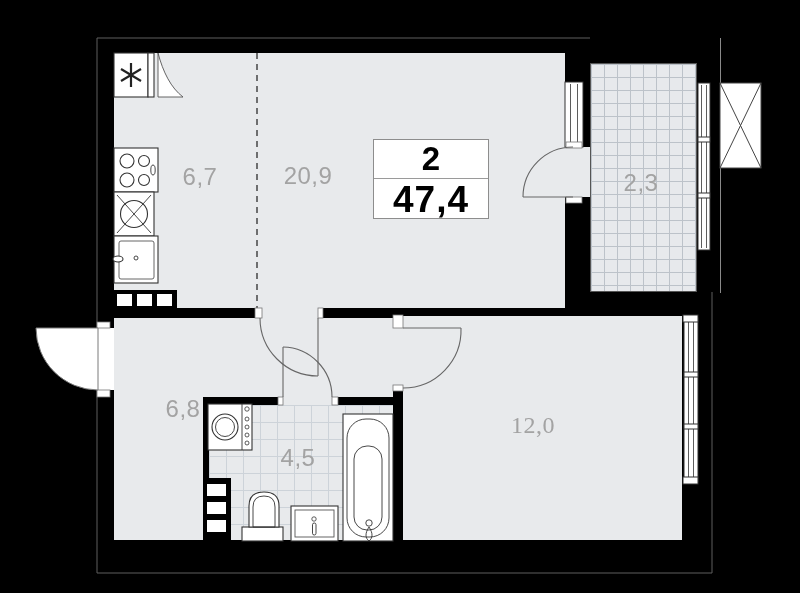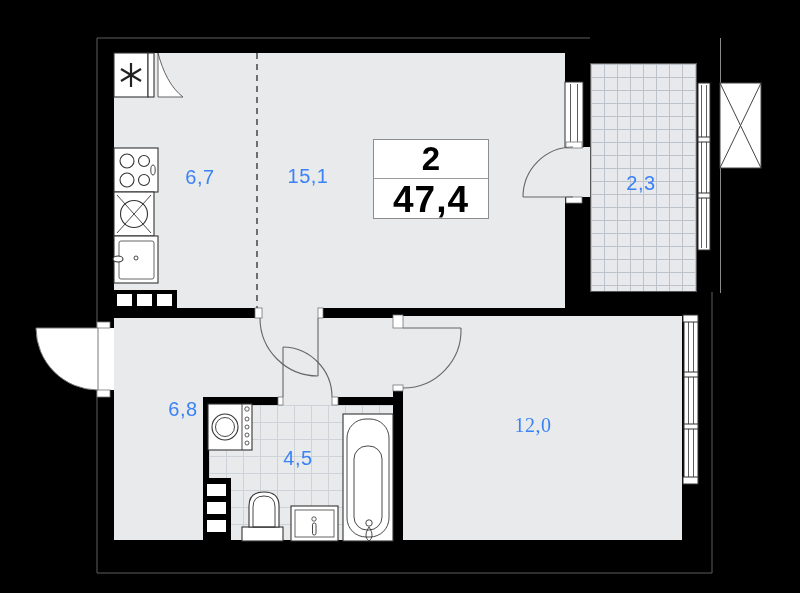--- a/index.html
+++ b/index.html
@@ -16,21 +16,21 @@
   .tile-floor{
     background-color:#e8eaec;
     background-image:linear-gradient(#cdd3d9 1px,transparent 1px),
                      linear-gradient(90deg,#cdd3d9 1px,transparent 1px);
     background-size:17px 17px;
   }
   .black{background:#000;}
   .white{background:#fff;}
   .cell{position:absolute;background:#fff;}
   .room-label{position:absolute;transform:translate(-50%,-50%);
-    font-size:20px;color:#3b82f6;white-space:nowrap;letter-spacing:.5px;}
+    font-size:24px;color:#a3a3a3;white-space:nowrap;letter-spacing:.5px;}
   #area-box{position:absolute;left:373px;top:139px;width:116px;height:80px;
     background:#fff;border:1px solid #8d8d8d;box-sizing:border-box;
     display:flex;flex-direction:column;}
   #area-box .row{flex:1;display:flex;align-items:center;justify-content:center;color:#000;}
   #area-box .row.top{border-bottom:1px solid #9a9a9a;font-size:33px;font-weight:700;}
   #area-box .row.bottom{font-size:37px;font-weight:700;letter-spacing:1px;text-align:right;}
   svg{position:absolute;left:0;top:0;}
 </style>
 </head>
 <body>
@@ -188,21 +188,21 @@
     <g fill="#fff" stroke="#333" stroke-width="1.1">
       <rect x="343" y="414" width="50" height="127"></rect>
       <rect x="347" y="419" width="42" height="118" rx="19" fill="none" stroke-width="0.9"></rect>
       <rect x="354" y="446" width="28" height="84" rx="13" fill="none" stroke-width="0.9"></rect>
       <circle cx="369" cy="523" r="3.2" fill="none" stroke-width="0.9"></circle>
       <path d="M369,527 C365,533 365,538 369,541 C373,538 373,533 369,527 Z" fill="none" stroke-width="0.9"></path>
     </g>
   </svg>
 
   <div class="room-label" style="left:200px;top:177px;">6,7</div>
-  <div class="room-label" style="left:308px;top:176px;">15,1</div>
+  <div class="room-label" style="left:308px;top:176px;">20,9</div>
   <div class="room-label" style="left:641px;top:183px;">2,3</div>
   <div class="room-label" style="left:183px;top:361px;margin-top:48px;">6,8</div>
   <div class="room-label" style="left:298px;top:458px;">4,5</div>
   <div class="room-label" style="left:533px;top:425px;font-family:Liberation Serif, serif;">12,0</div>
 
   <div id="area-box">
     <div class="row top">2</div>
     <div class="row bottom">47,4</div>
   </div>
 

